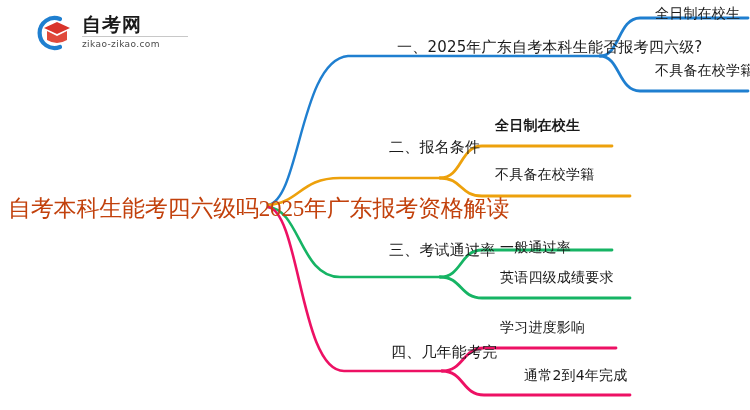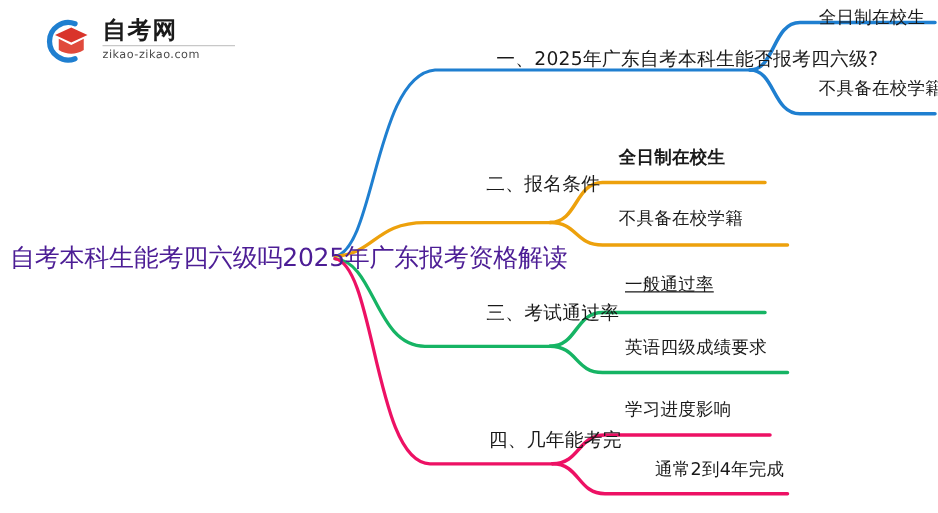--- a/index.html
+++ b/index.html
@@ -69,23 +69,24 @@
   
   .node-label {
     position: absolute;
     color: #1a1a1a;
     white-space: nowrap;
     font-family: "DejaVu Sans", "Liberation Sans", sans-serif;
   }
   #root-label {
     left: 8px;
     top: 193px;
-    font-size: 20px;
-    color: #4c1d95;
+    font-size: 23px;
+    color: #c2410c;
     letter-spacing: -0.2px;
+    font-family: Liberation Serif, serif;
   }
   .branch-label {
     font-size: 15px;
     letter-spacing: 0.2px;
     margin-left: 29px;
   }
   .leaf-label {
     font-size: 14px;
     letter-spacing: 0.2px;
   }
@@ -139,18 +140,18 @@
 
 <div class="node-label branch-label" style="left:368px; top:38px;">一、2025年广东自考本科生能否报考四六级?</div>
 <div class="node-label leaf-label" style="left:655px; top:5px;">全日制在校生</div>
 <div class="node-label leaf-label" style="left:655px; top:62px;">不具备在校学籍</div>
 
 <div class="node-label branch-label" style="left:360px; top:138px;text-align:center;">二、报名条件</div>
 <div class="node-label leaf-label" style="left:495px; top:117px;font-weight:bold;">全日制在校生</div>
 <div class="node-label leaf-label" style="left:495px; top:166px;">不具备在校学籍</div>
 
 <div class="node-label branch-label" style="left:360px; top:241px;">三、考试通过率</div>
-<div class="node-label leaf-label" style="left:500px; top:219px;text-decoration:underline;">一般通过率</div>
+<div class="node-label leaf-label" style="left:500px; top:239px;">一般通过率</div>
 <div class="node-label leaf-label" style="left:500px; top:269px;">英语四级成绩要求</div>
 
 <div class="node-label branch-label" style="left:362px; top:343px;font-family:Liberation Mono, monospace;">四、几年能考完</div>
 <div class="node-label leaf-label" style="left:500px; top:319px;">学习进度影响</div>
 <div class="node-label leaf-label" style="left:500px; top:367px;margin-left:24px;">通常2到4年完成</div>
 
 </body></html>

